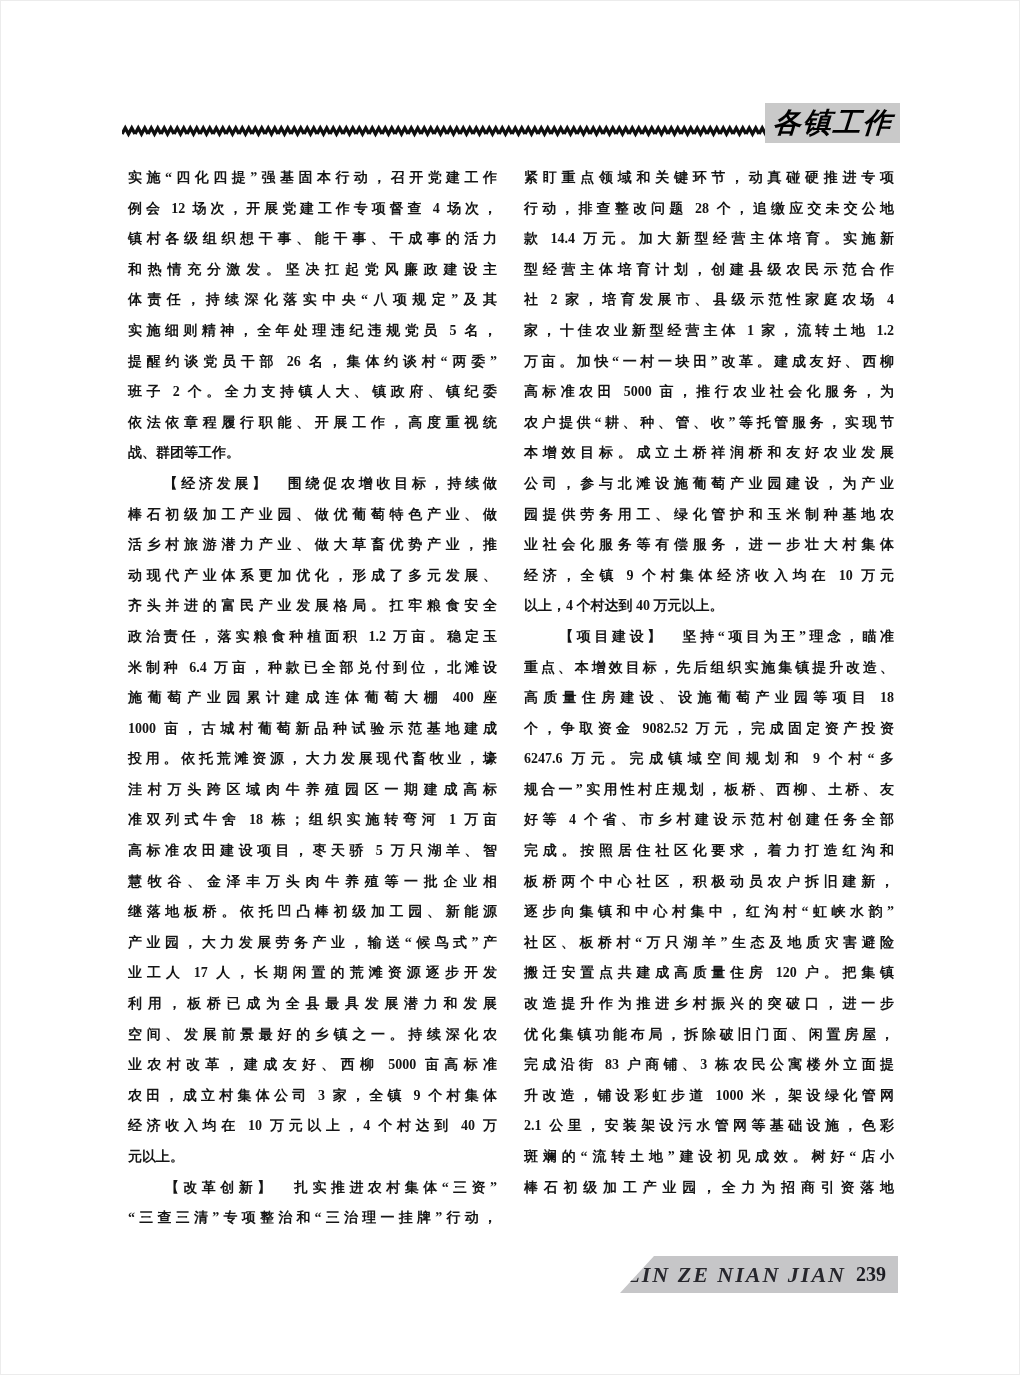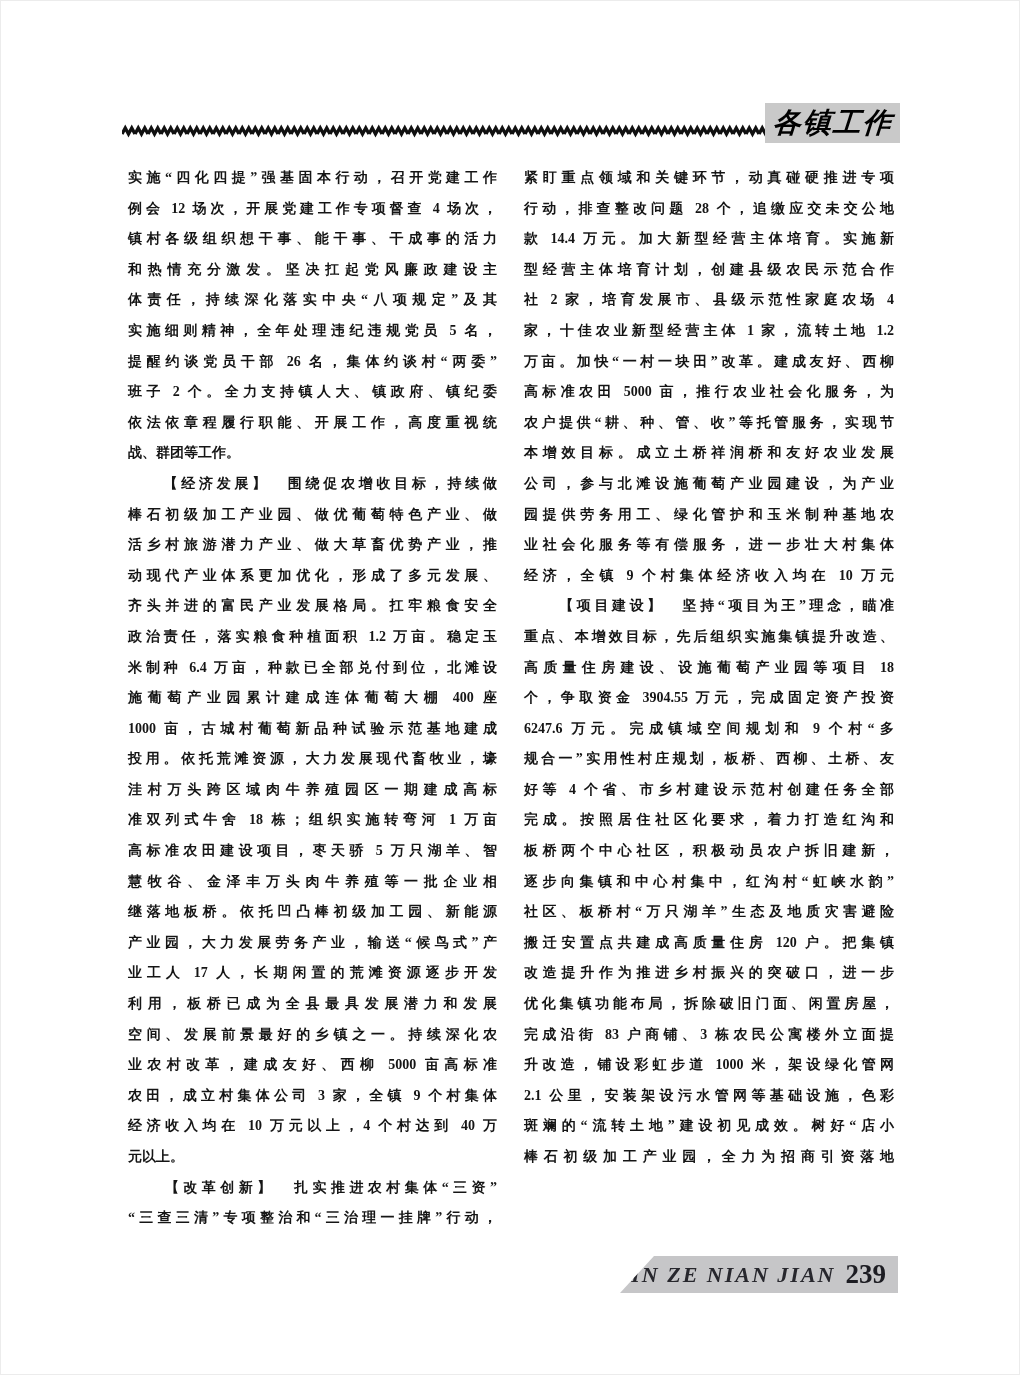--- a/index.html
+++ b/index.html
@@ -59,21 +59,21 @@
   .book-title{
     font-family:"Liberation Serif","DejaVu Serif",serif;
     font-style:italic;font-weight:900;
     font-size:22px;color:#27272d;
     letter-spacing:2px;
     margin-right:10px;
     white-space:nowrap;
   }
   .page-number{
     font-family:"Liberation Serif","DejaVu Serif",serif;
-    font-weight:700;font-size:27px;color:#1c1c22;
+    font-weight:700;font-size:20px;color:#1c1c22;
   }
 </style>
 </head>
 <body>
 
 <div class="page">
 
   <div class="header-rule">
     <svg width="650" height="14" xmlns="http://www.w3.org/2000/svg">
       <defs>
@@ -134,24 +134,25 @@
       <div class="line">社 2 家，培育发展市、县级示范性家庭农场 4</div>
       <div class="line">家，十佳农业新型经营主体 1 家，流转土地 1.2</div>
       <div class="line">万亩。加快“一村一块田”改革。建成友好、西柳</div>
       <div class="line">高标准农田 5000 亩，推行农业社会化服务，为</div>
       <div class="line">农户提供“耕、种、管、收”等托管服务，实现节</div>
       <div class="line">本增效目标。成立土桥祥润桥和友好农业发展</div>
       <div class="line">公司，参与北滩设施葡萄产业园建设，为产业</div>
       <div class="line">园提供劳务用工、绿化管护和玉米制种基地农</div>
       <div class="line">业社会化服务等有偿服务，进一步壮大村集体</div>
       <div class="line">经济，全镇 9 个村集体经济收入均在 10 万元</div>
+      <div class="line flush">以上，4 个村达到 40 万元以上。</div>
       <div class="line">　　【项目建设】　坚持“项目为王”理念，瞄准</div>
       <div class="line">重点、本增效目标，先后组织实施集镇提升改造、</div>
       <div class="line">高质量住房建设、设施葡萄产业园等项目 18</div>
-      <div class="line">个，争取资金 3904.55 万元，完成固定资产投资</div>
+      <div class="line">个，争取资金 9082.52 万元，完成固定资产投资</div>
       <div class="line">6247.6 万元。完成镇域空间规划和 9 个村“多</div>
       <div class="line">规合一”实用性村庄规划，板桥、西柳、土桥、友</div>
       <div class="line">好等 4 个省、市乡村建设示范村创建任务全部</div>
       <div class="line">完成。按照居住社区化要求，着力打造红沟和</div>
       <div class="line">板桥两个中心社区，积极动员农户拆旧建新，</div>
       <div class="line">逐步向集镇和中心村集中，红沟村“虹峡水韵”</div>
       <div class="line">社区、板桥村“万只湖羊”生态及地质灾害避险</div>
       <div class="line">搬迁安置点共建成高质量住房 120 户。把集镇</div>
       <div class="line">改造提升作为推进乡村振兴的突破口，进一步</div>
       <div class="line">优化集镇功能布局，拆除破旧门面、闲置房屋，</div>

